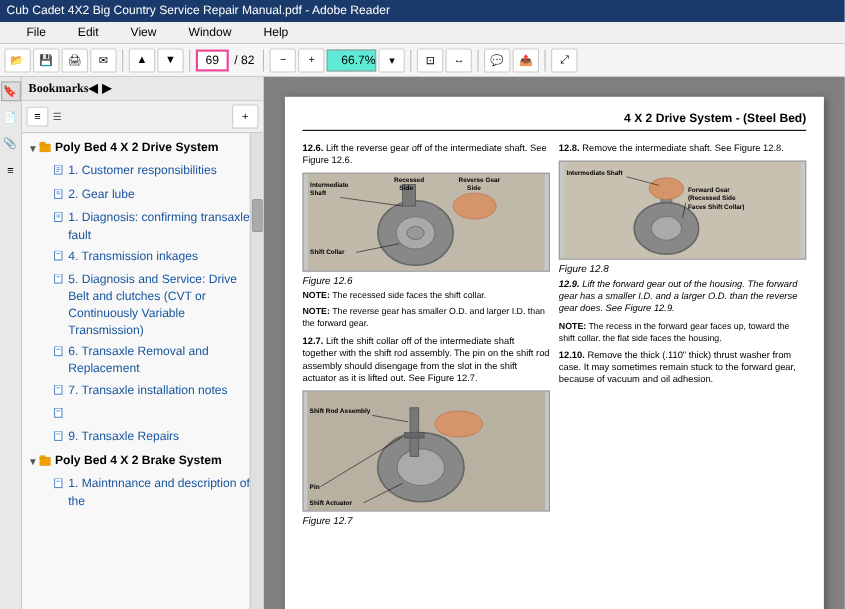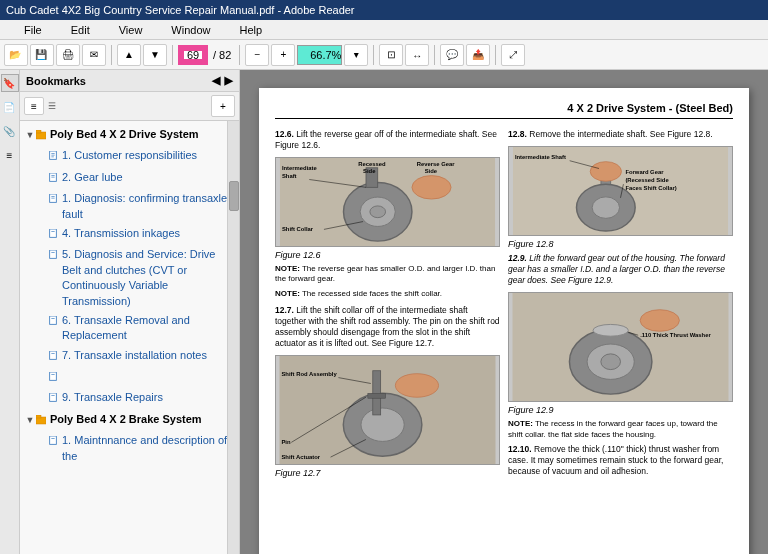--- a/index.html
+++ b/index.html
@@ -63,21 +63,21 @@
     }
     .toolbar-sep {
       width: 1px;
       height: 20px;
       background: #bbb;
       margin: 0 3px;
     }
     .page-input {
       width: 30px;
       height: 20px;
-      border: 6px solid #ec4899;
+      border: 2px solid #ec4899;
       text-align: center;
       font-size: 11px;
       background: white;
     }
     .zoom-input {
       width: 45px;
       height: 20px;
       border: 1px solid #999;
       text-align: right;
       font-size: 11px;
@@ -103,22 +103,22 @@
       flex-direction: column;
       overflow: hidden;
     }
     .sidebar-header {
       background: #e8e8e8;
       border-bottom: 1px solid #ccc;
       padding: 4px 6px;
       font-size: 11px;
       font-weight: bold;
       display: flex;
-      justify-content: space-between;
-      align-items: center;
+      align-items: center;
+      font-family: Liberation Serif, serif;
     }
     .sidebar-header-icons {
       display: flex;
       gap: 4px;
     }
     .sidebar-toolbar {
       padding: 3px 4px;
       background: #f0f0f0;
       border-bottom: 1px solid #ccc;
       display: flex;
@@ -516,24 +516,24 @@
                 <text x="140" y="8" font-size="6" font-weight="bold" fill="#000">Reverse Gear</text>
                 <text x="148" y="15" font-size="6" font-weight="bold" fill="#000">Side</text>
                 <text x="2" y="75" font-size="6" font-weight="bold" fill="#000">Shift Collar</text>
                 <line x1="45" y1="73" x2="85" y2="65" stroke="#000" stroke-width="0.5"></line>
               </svg>
             </div>
             <div class="figure-caption">Figure 12.6</div>
           </div>
 
           <div class="note-text">
+            <strong>NOTE:</strong> The recessed side faces the shift collar.
+          </div>
+          <div class="note-text">
             <strong>NOTE:</strong> The reverse gear has smaller O.D. and larger I.D. than the forward gear.
-          </div>
-          <div class="note-text">
-            <strong>NOTE:</strong> The recessed side faces the shift collar.
           </div>
 
           <div class="step-text" style="margin-top:6px;">
             <span class="step-num">12.7.</span> Lift the shift collar off of the intermediate shaft together with the shift rod assembly. The pin on the shift rod assembly should disengage from the slot in the shift actuator as it is lifted out. See Figure 12.7.
           </div>
 
           <div class="figure-container">
             <div class="figure-img tall">
               <svg width="100%" height="100%" viewBox="0 0 220 110" xmlns="http://www.w3.org/2000/svg">
                 <rect width="220" height="110" fill="#b8b0a0"></rect>
@@ -586,39 +586,20 @@
                 <line x1="113" y1="38" x2="110" y2="52" stroke="#000" stroke-width="0.5"></line>
               </svg>
             </div>
             <div class="figure-caption">Figure 12.8</div>
           </div>
 
           <div class="step-text" style="margin-top:4px;font-style:italic;">
             <span class="step-num">12.9.</span>  Lift the forward gear out of the housing. The forward gear has a smaller I.D. and a larger O.D. than the reverse gear does.  See Figure 12.9.
           </div>
 
-          <div class="figure-container">
-            <div class="figure-img tall">
-              <svg width="100%" height="100%" viewBox="0 0 220 110" xmlns="http://www.w3.org/2000/svg">
-                <rect width="220" height="110" fill="#c0b8a8"></rect>
-
-                <ellipse cx="100" cy="70" rx="42" ry="33" fill="#888" stroke="#666" stroke-width="1.5"></ellipse>
-                <ellipse cx="100" cy="70" rx="24" ry="18" fill="#aaa" stroke="#777" stroke-width="1"></ellipse>
-                <ellipse cx="100" cy="70" rx="10" ry="8" fill="#999" stroke="#666" stroke-width="0.8"></ellipse>
-
-                <ellipse cx="100" cy="38" rx="18" ry="6" fill="#bbb" stroke="#888" stroke-width="1"></ellipse>
-
-                <ellipse cx="150" cy="28" rx="20" ry="11" fill="#d4956a" stroke="#c07850" stroke-width="0.8"></ellipse>
-
-                <text x="130" y="45" font-size="6" font-weight="bold" fill="#000">.110 Thick Thrust Washer</text>
-                <line x1="128" y1="43" x2="118" y2="40" stroke="#000" stroke-width="0.5"></line>
-              </svg>
-            </div>
-            <div class="figure-caption">Figure 12.9</div>
-          </div>
 
           <div class="note-text">
             <strong>NOTE:</strong> The recess in the forward gear faces up, toward the shift collar. the flat side faces the housing.
           </div>
 
           <div class="step-text" style="margin-top:4px;">
             <span class="step-num">12.10.</span> Remove the thick (.110" thick) thrust washer from case. It may sometimes remain stuck to the forward gear, because of vacuum and oil adhesion.
           </div>
 
         </div>

